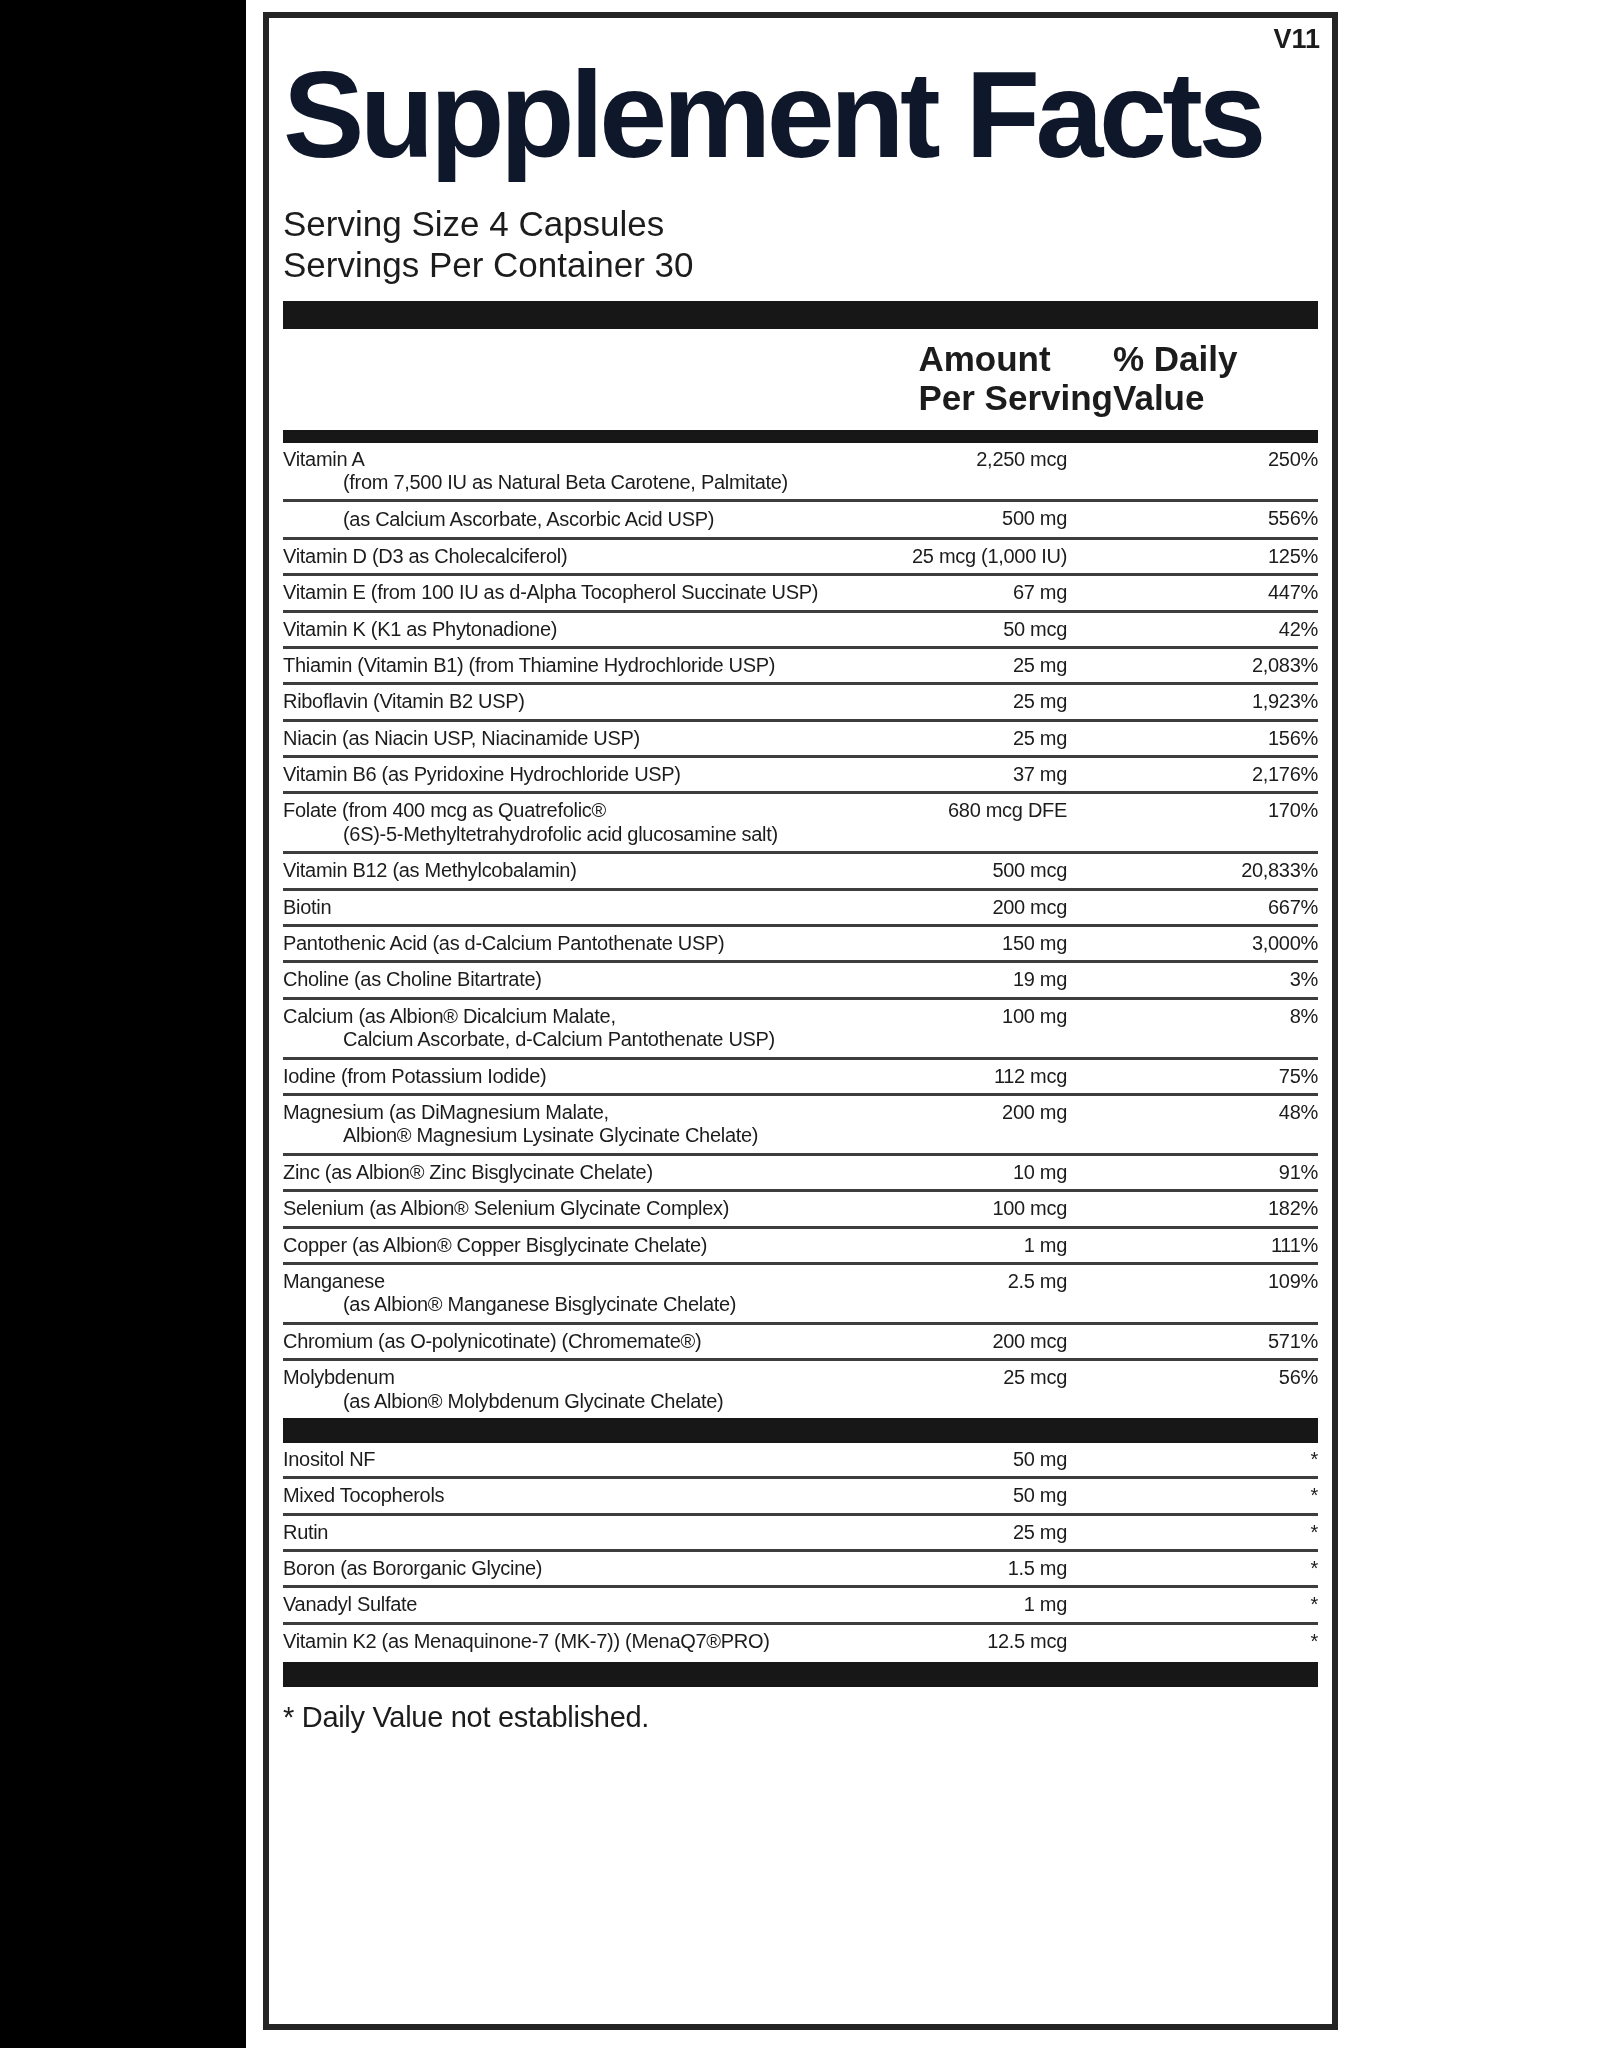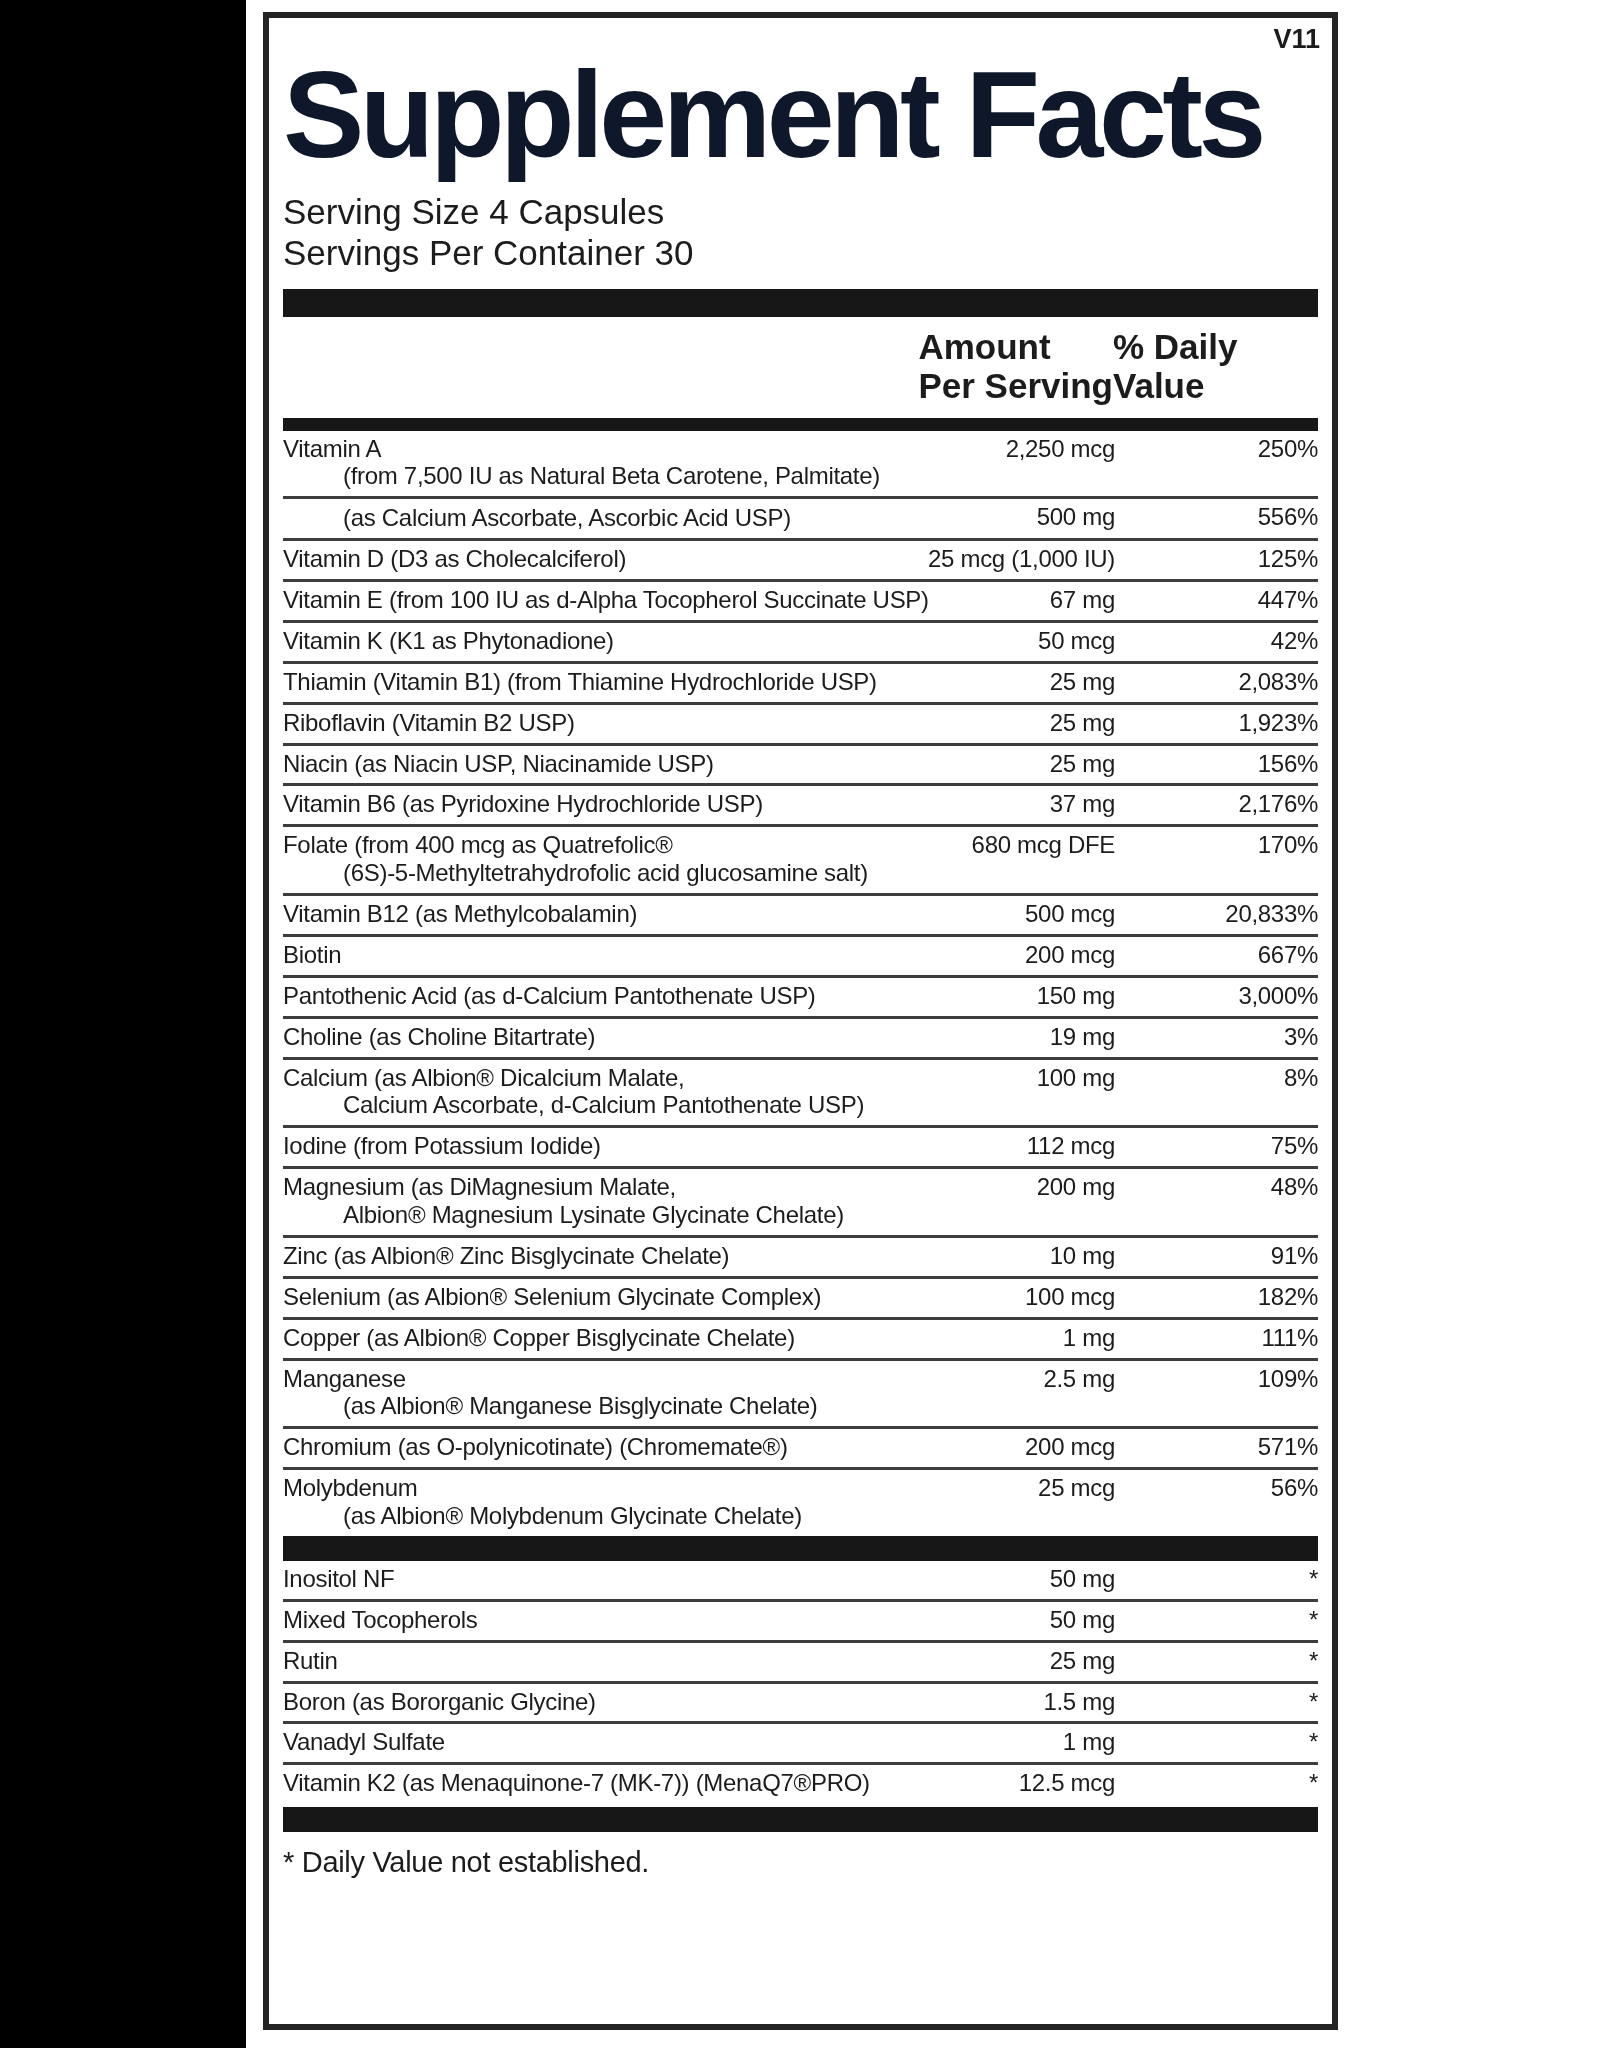--- a/index.html
+++ b/index.html
@@ -12,36 +12,36 @@
   .panel{
     position:absolute;left:263px;top:12px;width:1075px;height:2018px;
     box-sizing:border-box;border:6px solid #242424;background:#ffffff;
     padding:6px 14px 0 14px;overflow:hidden;
   }
   .version-tag{position:absolute;top:6px;right:12px;font-size:27px;font-weight:bold;letter-spacing:0;}
   .title{
     font-size:122px;font-weight:bold;letter-spacing:-4.5px;line-height:1;
     margin-top:30px;white-space:nowrap;color:#0f172a;
   }
-  .serving{margin-top:16px;font-size:35px;line-height:1.16;}
+  .serving{margin-top:28px;font-size:35px;line-height:1.16;}
   .bar{background:#171717;}
   .bar.top{height:28px;margin-top:16px;}
   .bar.thin{height:13px;}
   .bar.section{height:25px;}
   .bar.section.pre-footnote{margin-top:4px;}
   .colhead{
     display:flex;justify-content:flex-end;align-items:flex-end;
     padding:10px 0 12px 0;font-weight:bold;font-size:35px;line-height:1.12;
   }
   .colhead .hd{text-align:left;white-space:pre-line;}
   .colhead .dv-head{width:205px;}
   .rows{}
   .row{
     display:flex;align-items:flex-start;
-    padding:5px 0 6px 0;font-size:24px;letter-spacing:-0.3px;line-height:1.12;
+    padding:5px 0 6px 0;font-size:20px;letter-spacing:-0.3px;line-height:1.12;gap:48px;
   }
   .row + .row{border-top:3px solid #3d3d3d;}
   .row .name{flex:1;min-width:0;}
   .row .name .l1{display:block;white-space:nowrap;}
   .row .name .l2{display:block;white-space:nowrap;padding-left:60px;margin-top:1px;}
   .row .amt{white-space:nowrap;text-align:left;}
   .row .dv{width:203px;flex-shrink:0;text-align:right;white-space:nowrap;}
   .footnote{font-size:29px;padding:14px 0 0 0;letter-spacing:-0.3px;}
 </style>
 </head>

